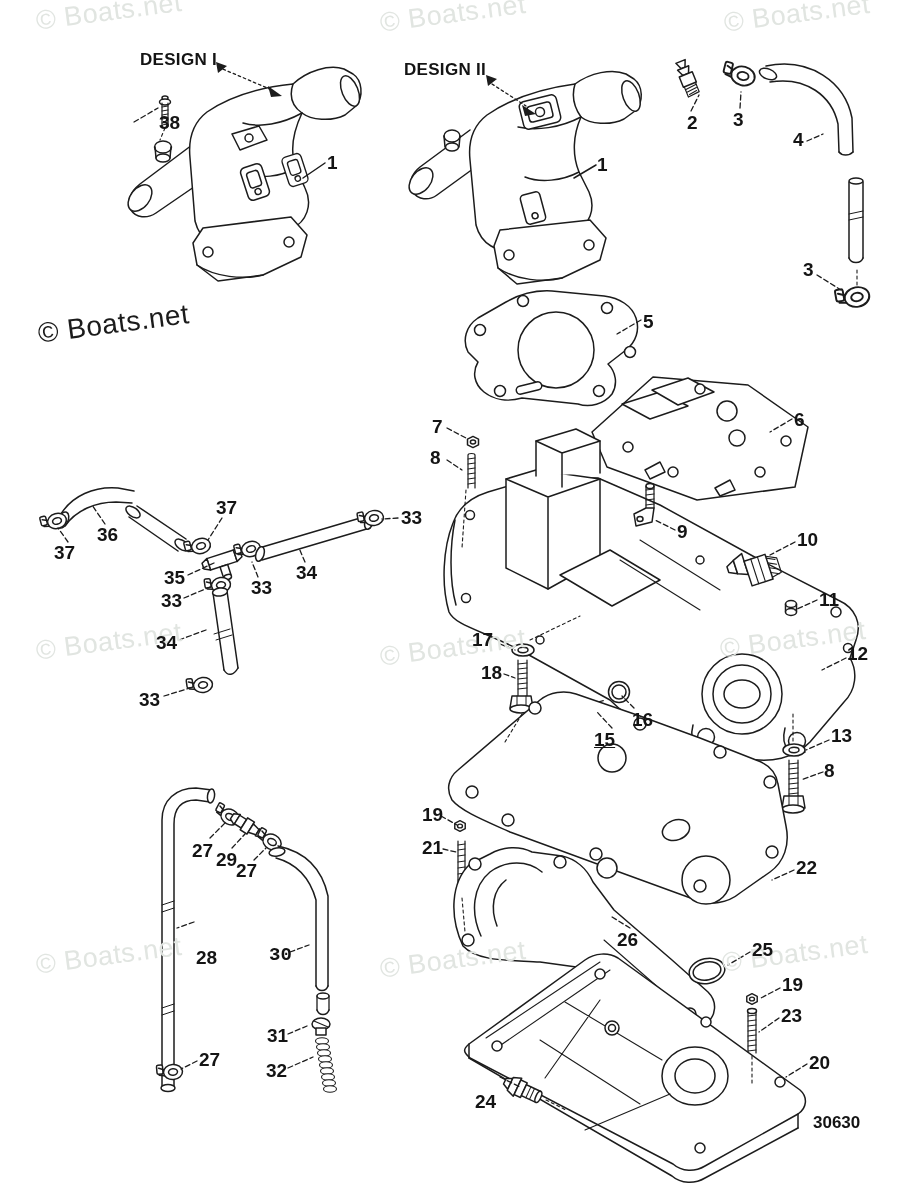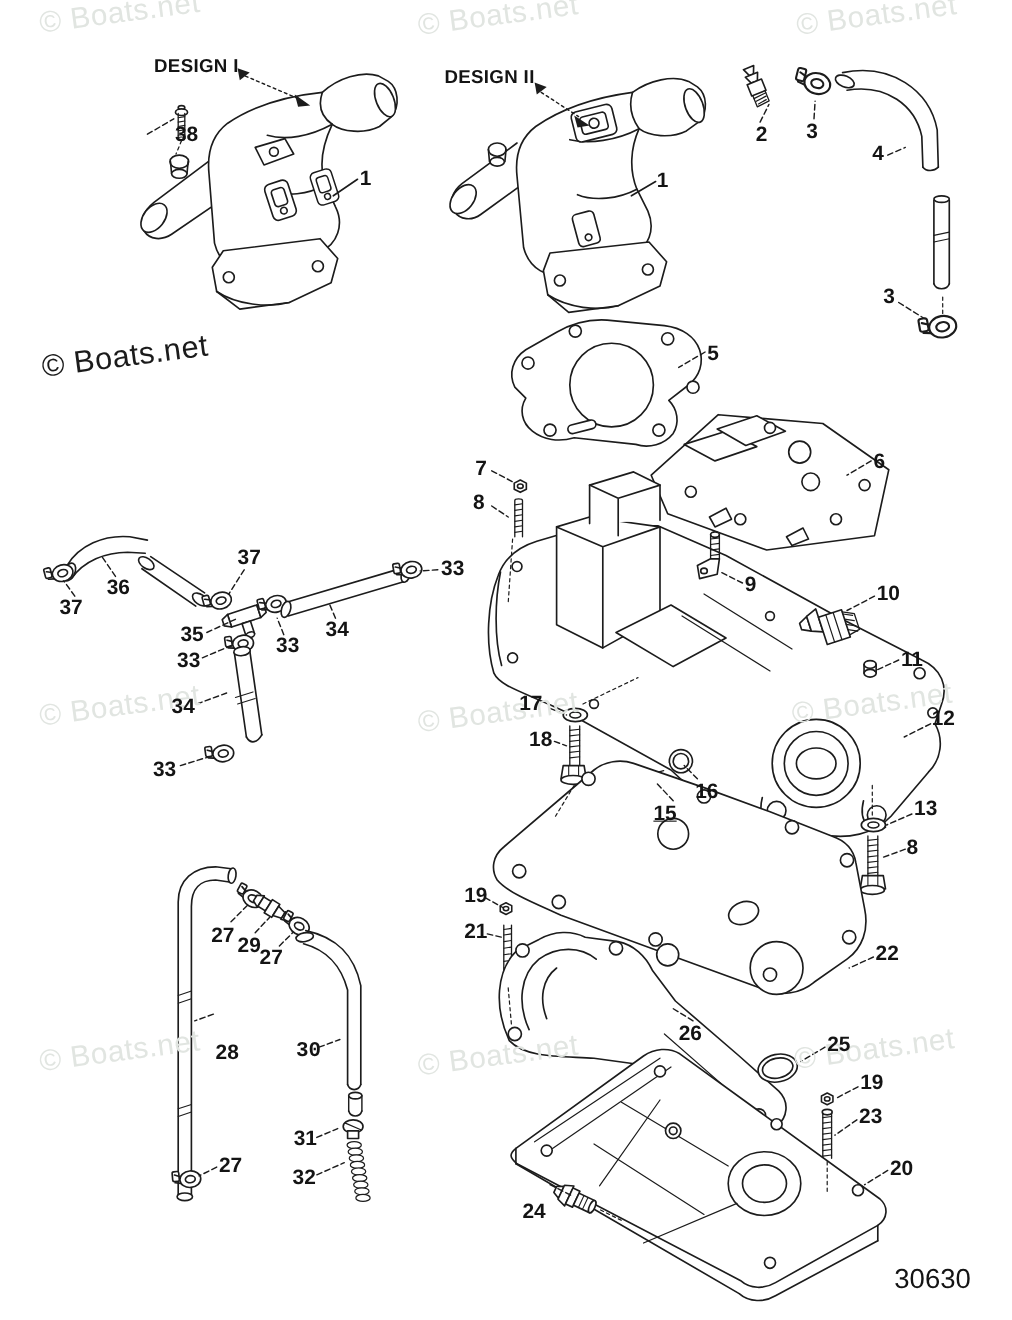--- a/index.html
+++ b/index.html
@@ -6,21 +6,21 @@
   .stage{position:relative;width:920px;height:1200px;background:#ffffff;overflow:hidden;
          font-family:"Liberation Sans",sans-serif;}
   .stage svg{position:absolute;left:0;top:0;z-index:1;}
   #anno-layer{position:absolute;left:0;top:0;width:920px;height:1200px;z-index:2;pointer-events:none;}
   .wm{position:absolute;white-space:nowrap;transform:rotate(-7.5deg);transform-origin:left top;
       font-size:27px;letter-spacing:.5px;mix-blend-mode:multiply;}
   .wm.light{color:#e1e5e1;}
   .wm.dark{color:#1b1b1b;font-size:28px;}
   .plabel{position:absolute;font-weight:bold;font-size:19px;color:#141414;line-height:1;}
   .dlabel{position:absolute;font-weight:bold;font-size:17px;color:#141414;line-height:1;letter-spacing:.3px;}
-  .fignum{position:absolute;left:813px;top:1113px;font-weight:normal;font-size:25px;color:#141414;z-index:3;margin-top:36px;}
+  .fignum{position:absolute;left:813px;top:1113px;font-weight:bold;font-size:17px;color:#141414;z-index:3;}
 </style>
 </head>
 <body>
 
 <div class="stage">
 
 <svg width="920" height="1200" viewBox="0 0 920 1200">
 <defs>
   <g id="clampg">
     <rect x="-16" y="-8" width="6" height="9" rx="1.5" fill="#fff"></rect>

